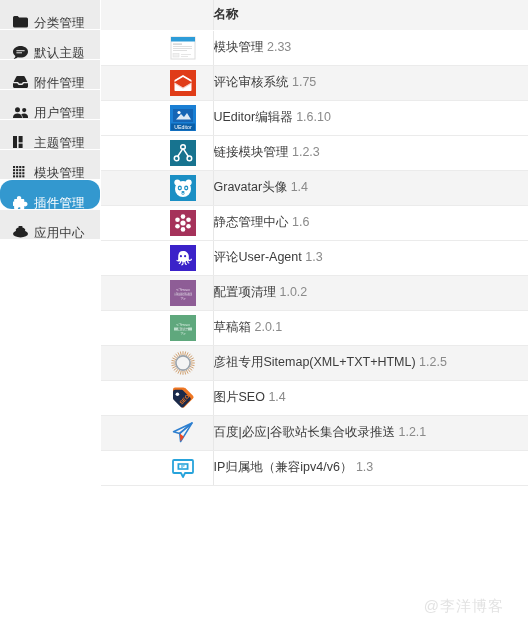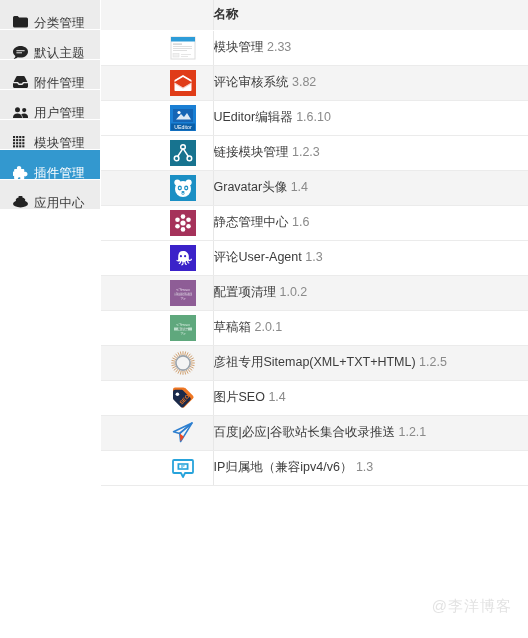--- a/index.html
+++ b/index.html
@@ -24,21 +24,21 @@
     align-items: flex-end;
     padding-left: 13px;
     background: #ececec;
     color: #3a3a3a;
     font-size: 12.5px;
     margin-bottom: 1px;
     position: relative;
     cursor: pointer;
     white-space: nowrap;
   }
-  .side-item.active { background: #3398cf; color: #ffffff; }
+  .side-item.active { background: #3398cf; color: #ffffff; border-radius: 12px; }
   .side-ico {
     width: 15px; height: 14px;
     flex: 0 0 15px;
     margin-right: 6px;
     display: flex; align-items: center; justify-content: center;
   }
   .side-ico svg { display:block; }
   .side-label { line-height: 1; letter-spacing: .2px; }
 
   
@@ -87,21 +87,21 @@
     white-space: nowrap;
     overflow: hidden;
   }
   td.c-name .ver { color: #8a8a8a; }
 
   .pico { width: 26px; height: 26px; display:inline-block; vertical-align: middle; }
   .pico svg { display:block; }
 
   .watermark {
     position: absolute;
-    right: 16px;
+    right: 24px;
     bottom: 22px;
     font-size: 15px;
     color: #e3e3e3;
     letter-spacing: 1px;
     pointer-events: none;
     user-select: none;
   }
 </style>
 </head>
 <body>
@@ -137,20 +137,30 @@
       </div>
       <div class="side-item">
         <span class="side-ico">
           <svg width="15" height="11" viewBox="0 0 15 11">
             <circle fill="#242424" cx="4.5" cy="2.7" r="2.5"></circle>
             <circle fill="#242424" cx="11.2" cy="3.1" r="2.1"></circle>
             <path fill="#242424" d="M0 10.4c0-2.3 2-3.9 4.5-3.9S9 8.1 9 10.4v.6H0zM9.6 11v-.6c0-1.3-.5-2.4-1.4-3.2.8-.4 1.8-.6 3-.6 2.1 0 3.8 1.3 3.8 3.2v1.2z"></path>
           </svg>
         </span>
         <span class="side-label">用户管理</span>
+      </div>
+      <div class="side-item">
+        <span class="side-ico">
+          <svg width="15" height="12" viewBox="0 0 15 12">
+            <rect fill="#242424" x="0" y="0" width="4" height="12"></rect>
+            <rect fill="#242424" x="5.6" y="0" width="4" height="6.4"></rect>
+            <rect fill="#242424" x="5.6" y="7.6" width="4" height="4.4"></rect>
+          </svg>
+        </span>
+        <span class="side-label">主题管理</span>
       </div>
       <div class="side-item">
         <span class="side-ico">
           <svg width="15" height="12" viewBox="0 0 15 12">
             <rect fill="#242424" x="0" y="0" width="2.1" height="2.1"></rect>
             <rect fill="#242424" x="3.1" y="0" width="2.1" height="2.1"></rect>
             <rect fill="#242424" x="6.2" y="0" width="2.1" height="2.1"></rect>
             <rect fill="#242424" x="9.3" y="0" width="2.1" height="2.1"></rect>
             <rect fill="#242424" x="0" y="3.1" width="2.1" height="2.1"></rect>
             <rect fill="#242424" x="3.1" y="3.1" width="2.1" height="2.1"></rect>
@@ -214,21 +224,21 @@
             <td class="c-name"><span>模块管理</span> <span class="ver">2.33</span></td>
           </tr>
           <tr class="alt">
             <td class="c-check"></td>
             <td class="c-icon"><span class="pico"><svg viewBox="0 0 26 26" width="26" height="26">
         <rect width="26" height="26" fill="#e03c18"></rect>
         <path d="M13 5 4.5 10v2L13 7l8.5 5v-2z" fill="#fff"></path>
         <path d="M4.5 12.5 13 17.5l8.5-5V20c0 .6-.4 1-1 1h-15c-.6 0-1-.4-1-1z" fill="#fff"></path>
         <path d="M13 18.8 5.2 14.2v-1.1L13 17.6l7.8-4.5v1.1z" fill="#e03c18" opacity=".25"></path>
       </svg></span></td>
-            <td class="c-name"><span>评论审核系统</span> <span class="ver">3.82</span></td>
+            <td class="c-name"><span>评论审核系统</span> <span class="ver">1.75</span></td>
           </tr>
           <tr>
             <td class="c-check"></td>
             <td class="c-icon"><span class="pico"><svg viewBox="0 0 26 26" width="26" height="26">
         <rect width="26" height="26" fill="#1a7fd4"></rect>
         <rect x="3" y="4" width="20" height="13" fill="#1565b5"></rect>
         <path d="M6 14.5 11 9l3 3 3-4 4 6.5z" fill="#ffffff" opacity=".85"></path>
         <circle cx="9" cy="7.5" r="1.6" fill="#ffffff"></circle>
         <rect x="1" y="18.5" width="24" height="7" fill="#0b5fa8"></rect>
         <text x="13" y="23.6" font-family="Liberation Sans, sans-serif" font-size="5.2" fill="#ffffff" text-anchor="middle">UEditor</text>

